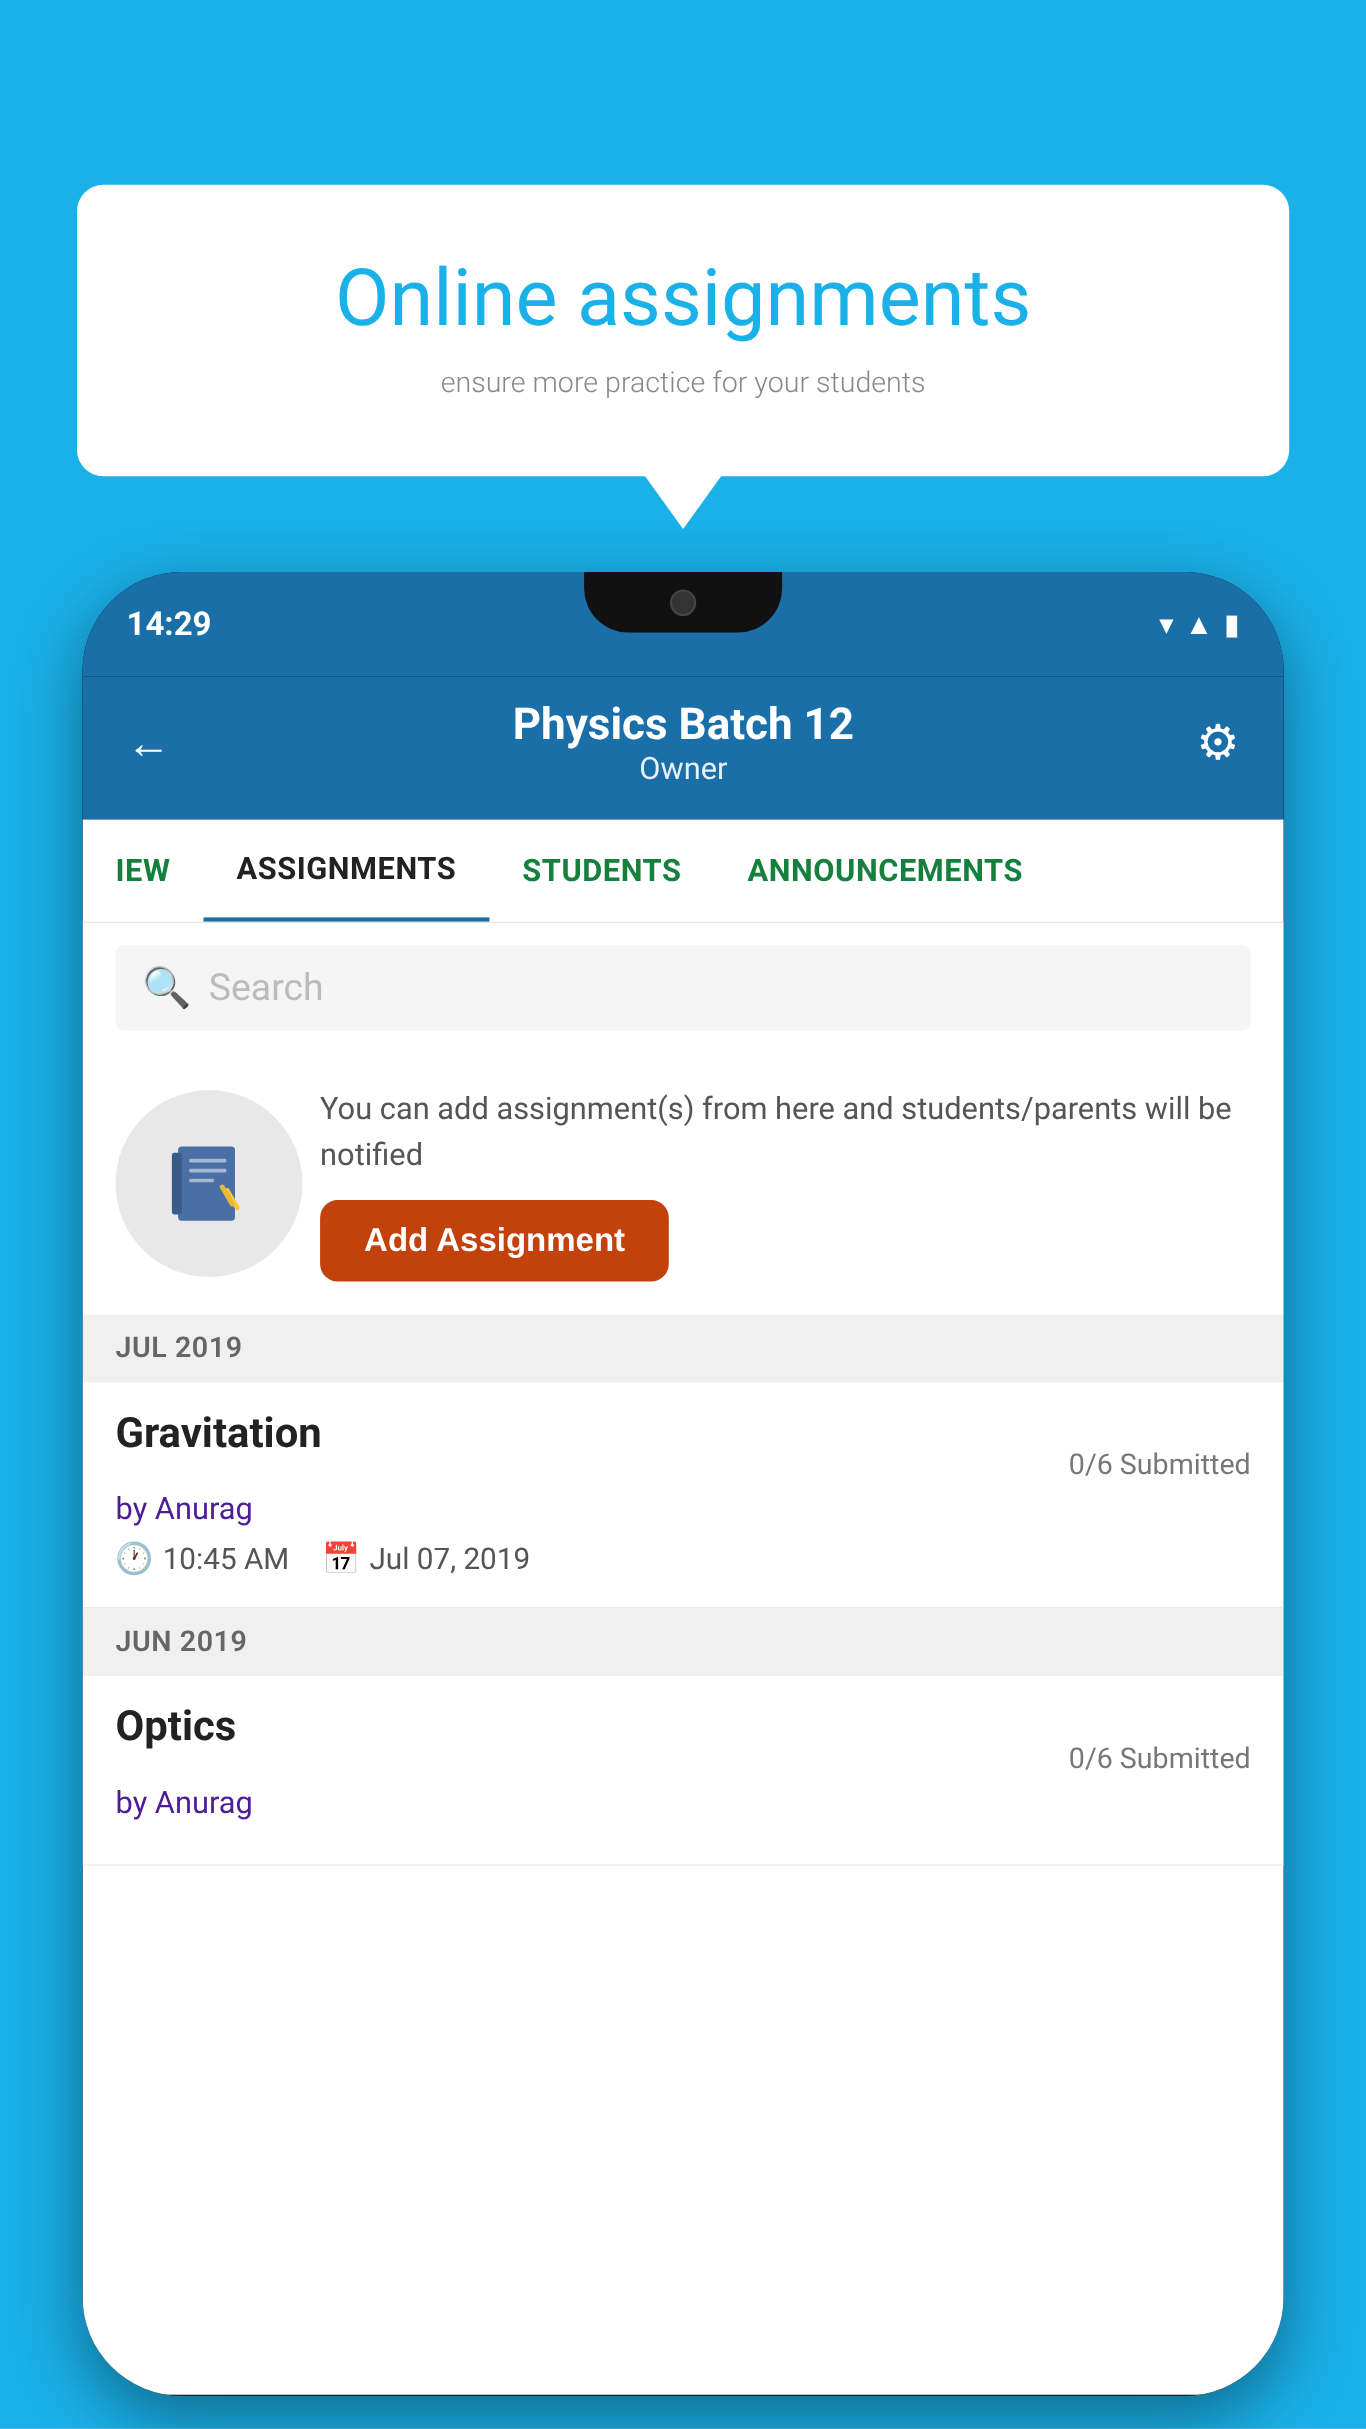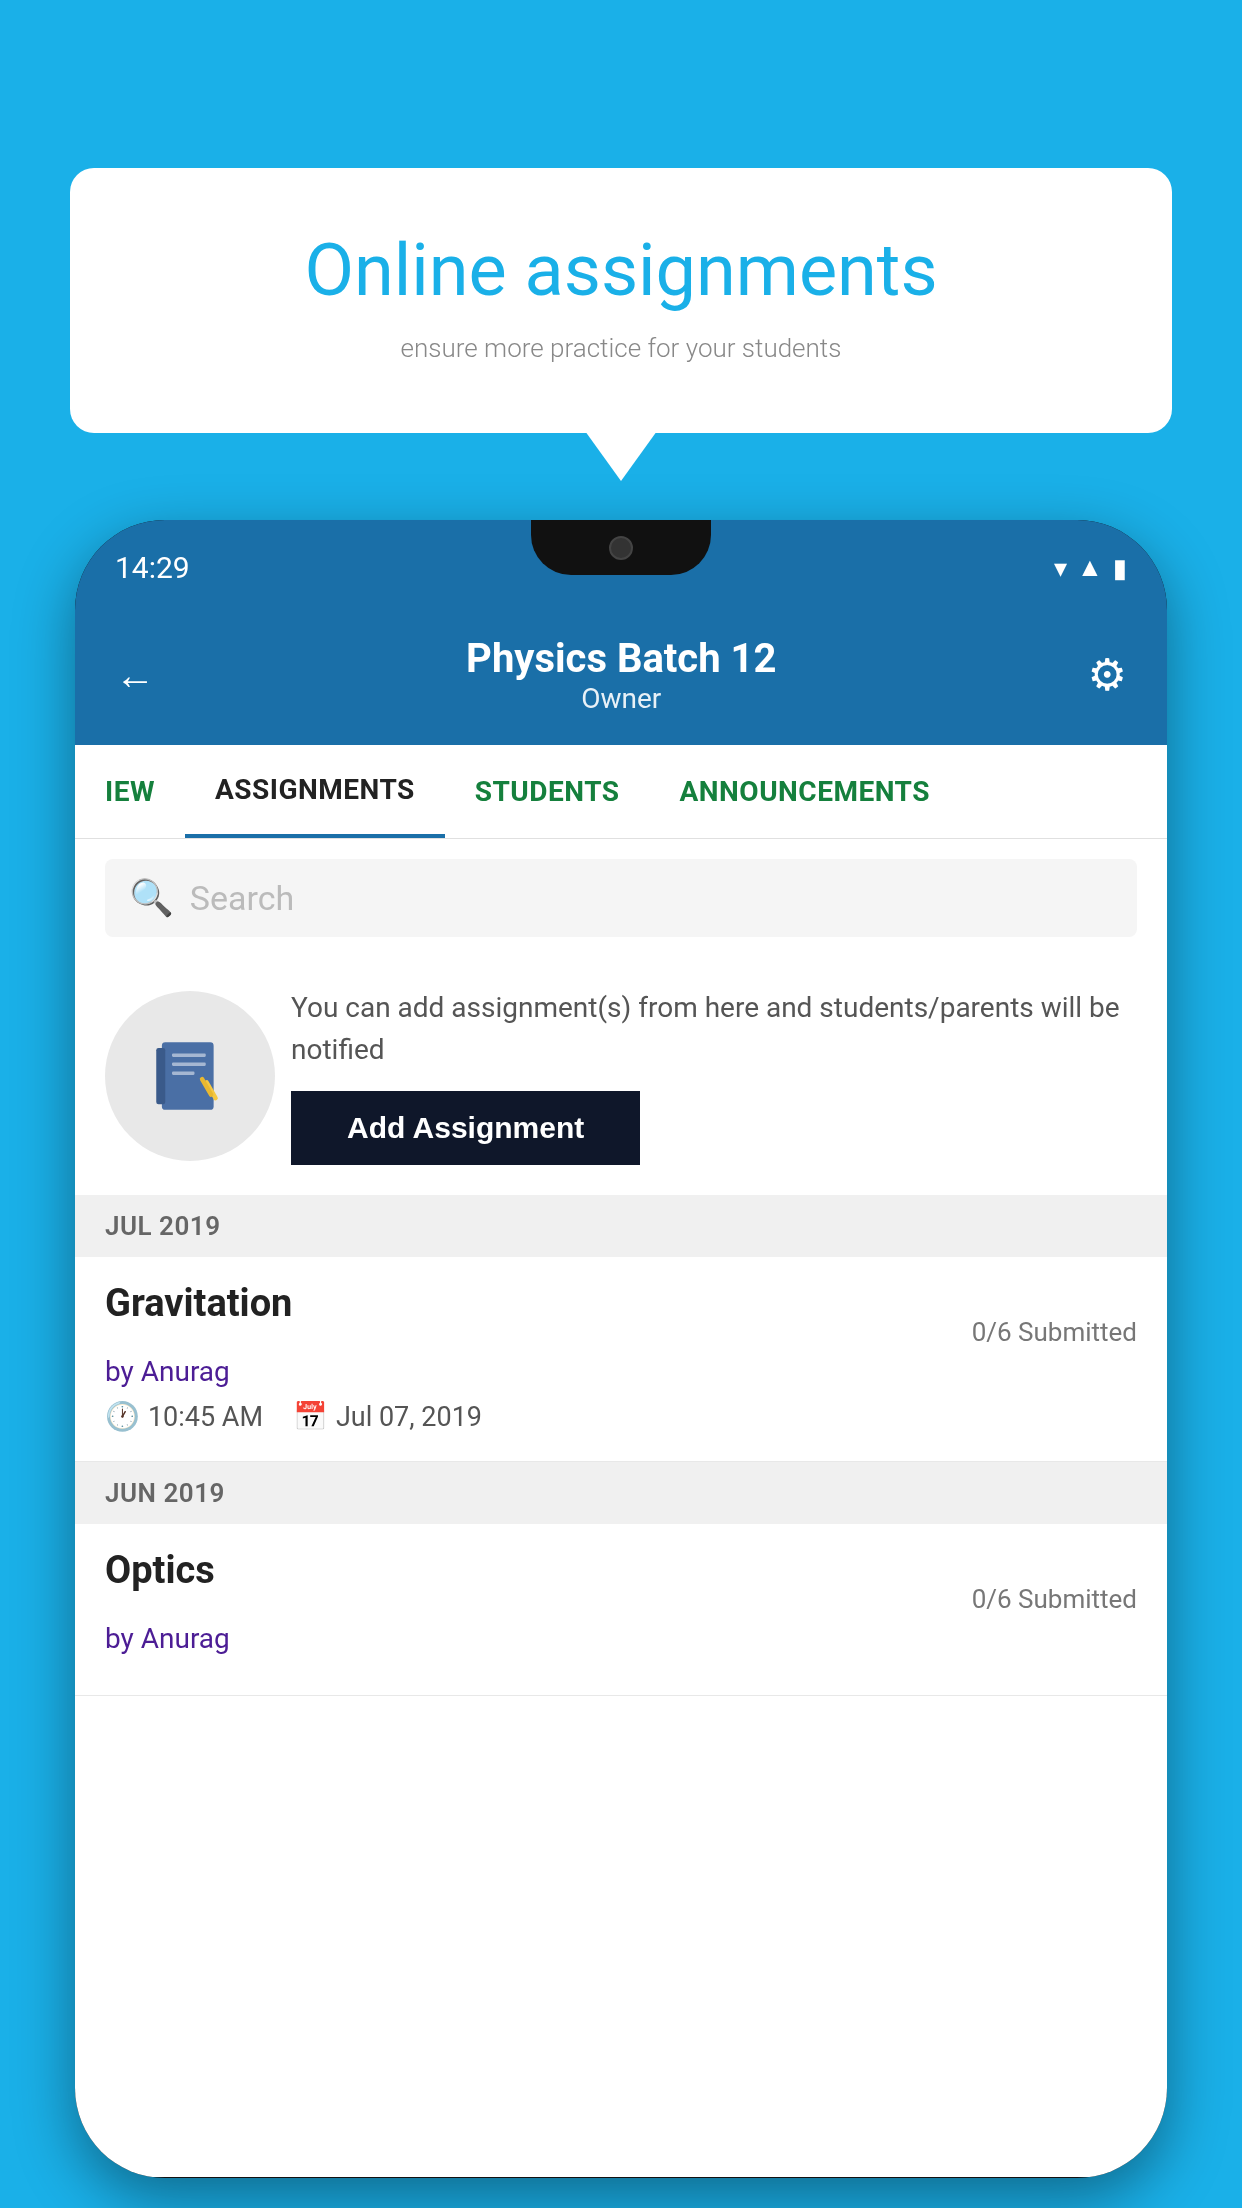--- a/index.html
+++ b/index.html
@@ -97,21 +97,21 @@
       width: 24px;
       height: 24px;
       background: #333;
       border-radius: 50%;
       border: 2px solid #444;
     }
 
     .status-time {
       color: white;
       font-size: 30px;
-      font-weight: 400;
+      font-weight: 700;
     }
 
     .status-icons {
       display: flex;
       align-items: center;
       gap: 10px;
     }
 
     .status-icons span {
       color: white;
@@ -236,25 +236,25 @@
     }
 
     .promo-description {
       color: #555;
       font-size: 28px;
       line-height: 1.5;
       margin-bottom: 20px;
     }
 
     .add-assignment-btn {
-      background: #0f172a;
+      background: #c2410c;
       color: white;
       border: none;
-      border-radius: 0;
-      padding: 20px 56px;
+      border-radius: 16px;
+      padding: 20px 40px;
       font-size: 30px;
       font-weight: 600;
       cursor: pointer;
     }
 
     
     .section-header {
       background: #f0f0f0;
       padding: 16px 30px;
       font-size: 26px;

